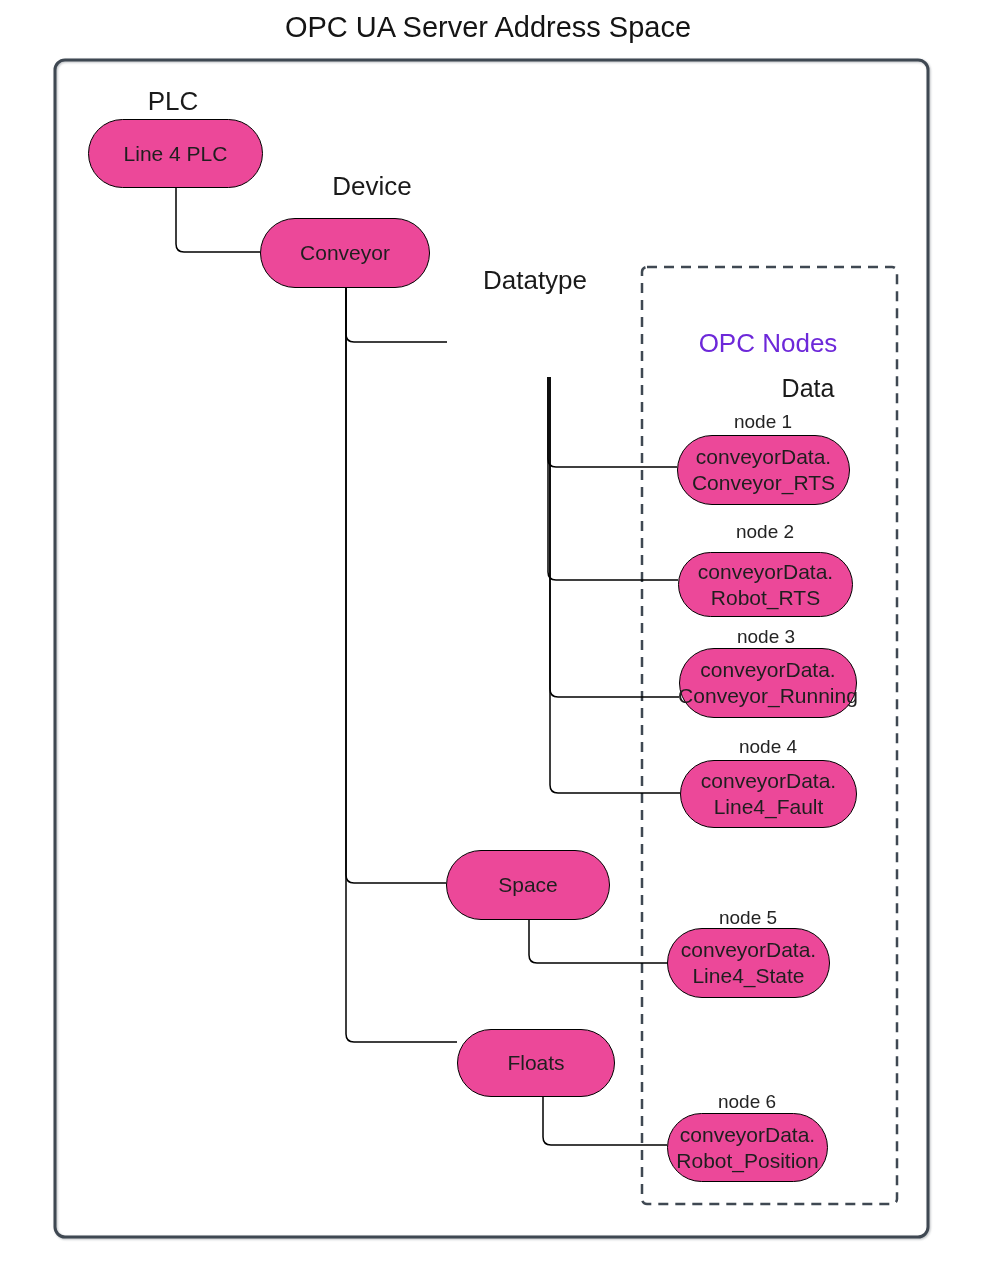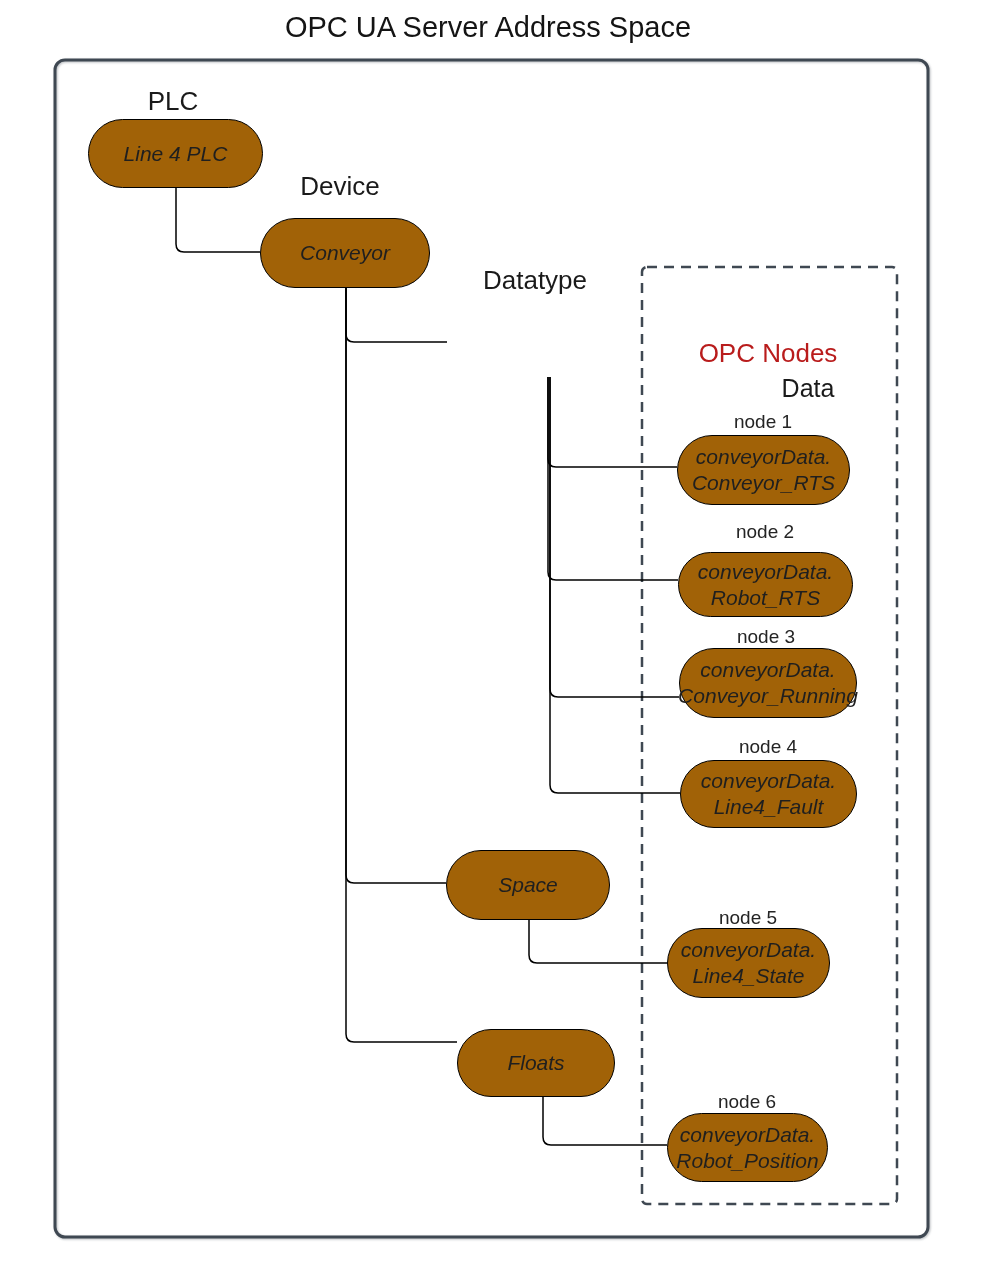--- a/index.html
+++ b/index.html
@@ -30,33 +30,32 @@
     position: absolute;
     left: 0;
     top: 0;
   }
   .frame-rect {
     filter: drop-shadow(1.5px 1.5px 1px rgba(60,70,80,0.35));
   }
   .oval {
     position: absolute;
     box-sizing: border-box;
-    background: #a16207;
+    background: #ec4899;
     border: 1.5px solid #000000;
     border-radius: 35px;
     display: flex;
     flex-direction: column;
     align-items: center;
     justify-content: center;
     text-align: right;
     font-size: 21px;
     line-height: 26px;
     color: #1f1f1f;
     white-space: nowrap;
-    font-style: italic;
   }
   .oval span { display: block; }
   #ov-line4plc { left: 88px;  top: 119px;  width: 175px; height: 69px; }
   #ov-conveyor { left: 260px; top: 218px;  width: 170px; height: 70px; }
   #ov-bools    { left: 447px; top: 308px;  width: 175px; height: 69px; }
   #ov-dints    { left: 446px; top: 850px;  width: 164px; height: 70px; }
   #ov-floats   { left: 457px; top: 1010px; width: 158px; height: 68px; margin-top: 19px; }
   #ov-n1 { left: 677px; top: 435px;  width: 173px; height: 70px; }
   #ov-n2 { left: 678px; top: 552px;  width: 175px; height: 65px; }
   #ov-n3 { left: 679px; top: 648px;  width: 178px; height: 70px; }
@@ -65,26 +64,26 @@
   #ov-n6 { left: 667px; top: 1113px; width: 161px; height: 69px; }
   .lbl {
     position: absolute;
     transform: translate(-50%, -50%);
     white-space: nowrap;
     text-align: center;
     color: #1a1a1a;
   }
   .lbl-group { font-size: 26px; }
   #lbl-plc      { left: 173px; top: 101px; }
-  #lbl-device   { left: 340px; top: 186px; }
+  #lbl-device   { left: 372px; top: 186px; }
   #lbl-datatype { left: 535px; top: 280px; }
   #lbl-opc {
-    left: 768px; top: 353px;
+    left: 768px; top: 343px;
     font-size: 26px;
-    color: #b91c1c;
+    color: #6d28d9;
   }
   #lbl-data { left: 768px; top: 388px; font-size: 25px; margin-left: 40px; }
   .lbl-tag { font-size: 19px; color: #242424; }
   #tag-n1 { left: 763px; top: 422px; }
   #tag-n2 { left: 765px; top: 532px; }
   #tag-n3 { left: 766px; top: 637px; }
   #tag-n4 { left: 768px; top: 747px; }
   #tag-n5 { left: 748px; top: 918px; }
   #tag-n6 { left: 747px; top: 1102px; }
 </style>

